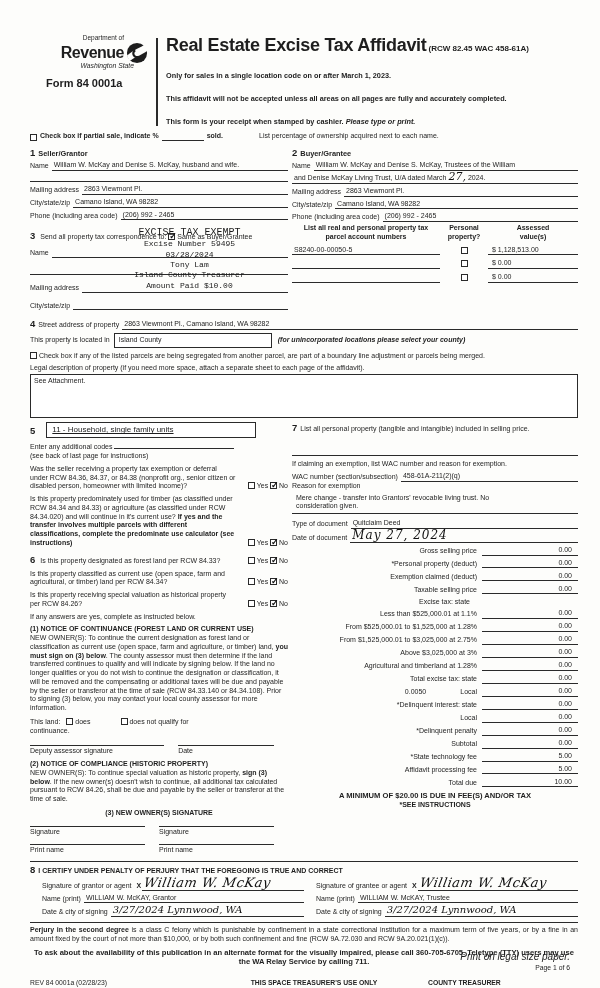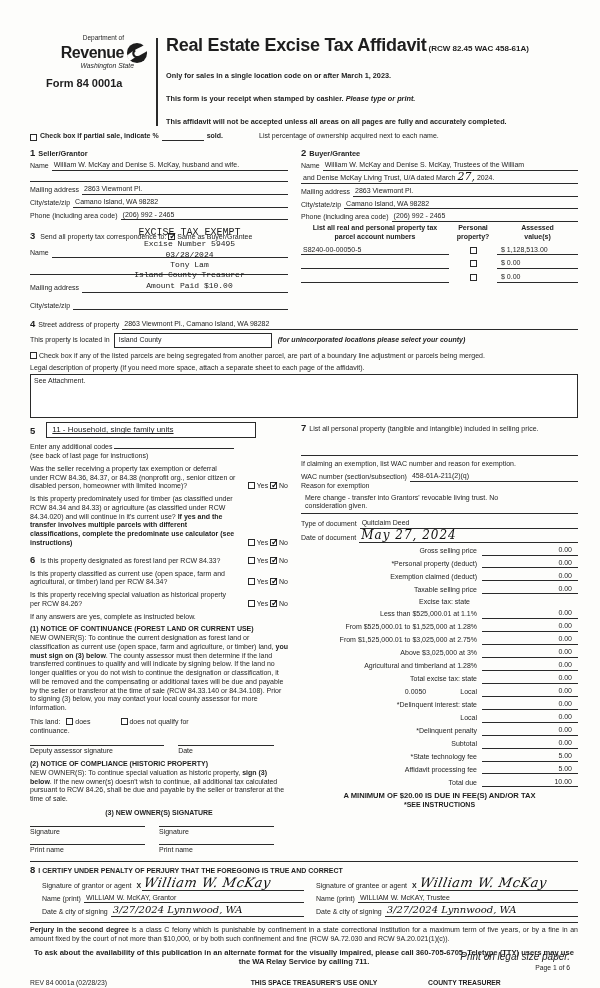--- a/index.html
+++ b/index.html
@@ -33,21 +33,21 @@
   .title-big { font-size:18px; font-weight:bold; letter-spacing:-0.3px; display:inline; }
   .title-suffix { font-size:8px; font-weight:bold; }
   .hnote { font-size:7.3px; margin-top:14px;font-weight:bold; }
   
   .partial-row { display:flex; margin-top:6px; align-items:flex-end; }
   .pct-line { display:inline-block; width:42px; border-bottom:1px solid #2a2a2a; margin:0 3px; }
   .partial-right { margin-left:36px; }
   
   .row2col { display:flex; }
   .colL { width:258px; flex:0 0 auto; }
-  .colR { flex:1; margin-left:13px; }
+  .colR { flex:1; margin-left:4px; }
   .sec-head { margin-top:6px; }
   .sec-num { font-weight:bold; font-size:9.5px; margin-right:3px; }
   .sec-title { font-weight:bold; font-size:7.4px; }
   
   .sec3wrap { position:relative; }
   .stamp { position:absolute; left:52px; top:4px; width:215px; text-align:center;
     font-family:"Liberation Mono", monospace; font-size:8px; line-height:1.3; color:#1b1b1b; }
   
   .ptable-head { display:flex; text-align:center; font-weight:bold; margin-top:2px; }
   .ph1 { width:148px; } .ph2 { width:48px; } .ph3 { flex:1; }
@@ -112,24 +112,24 @@
       <div class="wa">Washington State</div>
       <div class="form-no">Form 84 0001a</div>
     </div>
     <div class="hdr-div"></div>
     <div class="hdr-right">
       <div>
         <span class="title-big">Real Estate Excise Tax Affidavit</span>
         <span class="title-suffix">(RCW 82.45 WAC 458-61A)</span>
       </div>
       <div class="hnote">Only for sales in a single location code on or after March 1, 2023.</div>
+      <div class="hnote b">This affidavit will not be accepted unless all areas on all pages are fully and accurately completed.</div>
       <div class="hnote">
         <span>This form is your receipt when stamped by cashier. </span><span class="i">Please type or print.</span>
       </div>
-      <div class="hnote b">This affidavit will not be accepted unless all areas on all pages are fully and accurately completed.</div>
     </div>
   </div>
 
   <div class="partial-row">
     <span class="cb"></span>
     <span class="b" style="margin-left:3px;">Check box if partial sale, indicate %</span>
     <span class="pct-line"></span>
     <span class="b">sold.</span>
     <span class="partial-right">List percentage of ownership acquired next to each name.</span>
   </div>

